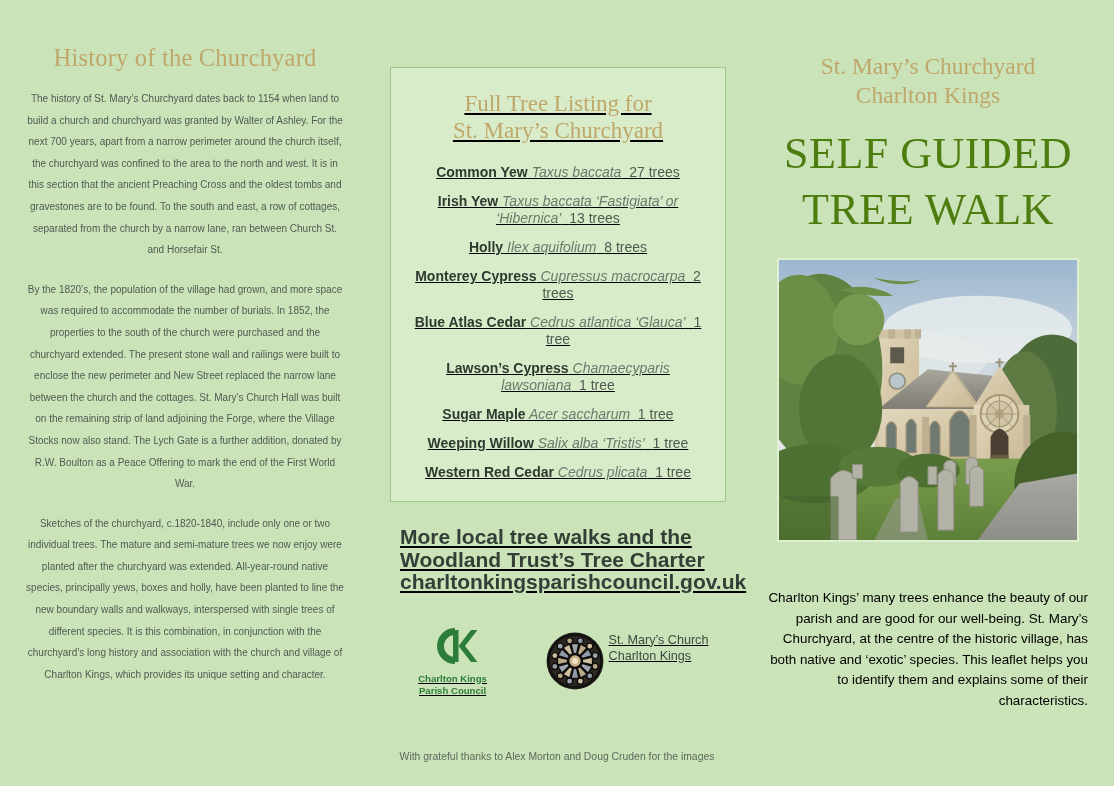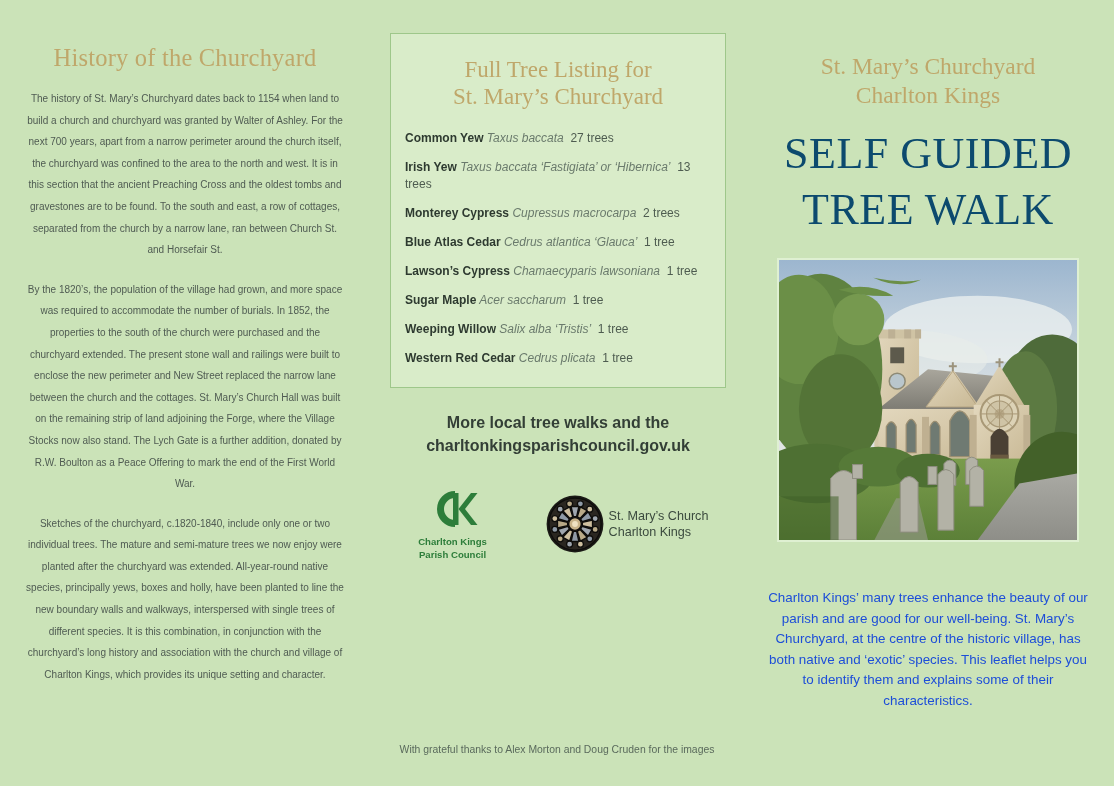--- a/index.html
+++ b/index.html
@@ -16,21 +16,21 @@
   .leaflet {
     width: 1114px;
     height: 786px;
     display: flex;
     position: relative;
   }
 
   
   .col { position: relative; height: 100%; }
   .col-left   { width: 372px; padding: 44px 26px 0 24px; }
-  .col-middle { width: 370px; padding: 30px 10px 0 12px; position: relative; }
+  .col-middle { width: 370px; padding: 64px 10px 0 12px; position: relative; text-decoration: underline; }
   .col-right  { width: 372px; padding: 52px 18px 0 18px; }
 
   
   .section-heading {
     font-family: "Liberation Serif", serif;
     font-size: 24.5px;
     color: #bfa76a;
     text-align: center;
     font-weight: normal;
     letter-spacing: .2px;
@@ -59,34 +59,35 @@
     font-family: "Liberation Serif", serif;
     font-size: 23px;
     line-height: 27px;
     color: #bfa76a;
     text-align: center;
     font-weight: normal;
     margin-bottom: 20px;
   }
 
   .tree-row {
-    font-size: 12px;
+    text-align: center;
+    font-size: 14px;
     line-height: 17px;
     color: #3b4a3e;
     margin-bottom: 12px;
   }
   .tree-row:last-child { margin-bottom: 2px; }
   .tree-common { font-weight: bold; color: #2e3a30; }
   .tree-latin  { font-style: italic; color: #6a7a6c; }
   .tree-count  { color: #4e5c50; }
   .tree-count::before { content: "\00a0\00a0"; }
 
   .more-info {
-    text-align: center;
-    font-size: 16px;
+    text-align: left;
+    font-size: 21px;
     line-height: 22.5px;
     font-weight: bold;
     color: #333f36;
     margin: 24px 16px 0 16px;
   }
 
   .logos {
     display: flex;
     align-items: center;
     justify-content: center;
@@ -102,75 +103,75 @@
   }
   .ck-mark svg { display: block; }
   .ck-text {
     font-size: 9.6px;
     line-height: 12.6px;
     font-weight: bold;
     color: #2d7d3a;
   }
 
   .logo-stmary {
-    display: flex; align-items: center; gap: 5px;
+    display: flex; align-items: flex-start; gap: 5px;
   }
   .rose-window { width: 58px; height: 58px; display:block; }
   .stmary-text {
     font-size: 12.6px;
     line-height: 16px;
     color: #3b4a3e;
   }
 
   .credit {
     position: absolute;
     left: 0; right: 0;
-    bottom: 31px;
+    bottom: 24px;
     text-align: center;
     font-size: 10.4px;
     color: #5a6a5c;
   }
 
   
   .right-title {
     font-family: "Liberation Serif", serif;
     font-size: 23.5px;
     line-height: 29px;
     color: #bfa76a;
     text-align: center;
     font-weight: normal;
     margin-bottom: 16px;
   }
 
   .right-bigtitle {
     font-family: "Liberation Serif", serif;
     font-size: 44px;
     line-height: 56px;
-    color: #0c4a6e;
+    color: #4d7c0f;
     text-align: center;
     font-weight: normal;
     letter-spacing: .5px;
     margin-bottom: 20px;
   }
 
   .photo-frame {
     width: 302px;
     height: 284px;
     margin: 0 auto;
     border: 2px solid #dff0d2;
     overflow: hidden;
     position: relative;
   }
   .photo { width:100%; height:100%; display:block; }
 
   .right-body {
     font-size: 13.4px;
     line-height: 20.6px;
-    color: #1d4ed8;
-    text-align: center;
+    color: #000000;
+    text-align: right;
     margin-top: 46px;
     padding: 0 8px;
   }
 </style>
 </head>
 <body>
 
 <div class="leaflet">
 
   <div class="col col-left">
@@ -183,31 +184,33 @@
   <div class="col col-middle">
 
     <div class="tree-box">
       <div class="tree-box-title">
         <span>Full Tree Listing for</span><br>
         <span>St. Mary’s Churchyard</span>
       </div>
       <div id="tree-rows">
           <div class="tree-row"><span class="tree-common">Common Yew</span><span class="tree-latin"> Taxus baccata</span><span class="tree-count">27 trees</span></div>
           <div class="tree-row"><span class="tree-common">Irish Yew</span><span class="tree-latin"> Taxus baccata ‘Fastigiata’ or ‘Hibernica’</span><span class="tree-count">13 trees</span></div>
+          <div class="tree-row"><span class="tree-common">Holly</span><span class="tree-latin"> Ilex aquifolium</span><span class="tree-count">8 trees</span></div>
           <div class="tree-row"><span class="tree-common">Monterey Cypress</span><span class="tree-latin"> Cupressus macrocarpa</span><span class="tree-count">2 trees</span></div>
           <div class="tree-row"><span class="tree-common">Blue Atlas Cedar</span><span class="tree-latin"> Cedrus atlantica ‘Glauca’</span><span class="tree-count">1 tree</span></div>
           <div class="tree-row"><span class="tree-common">Lawson’s Cypress</span><span class="tree-latin"> Chamaecyparis lawsoniana</span><span class="tree-count">1 tree</span></div>
           <div class="tree-row"><span class="tree-common">Sugar Maple</span><span class="tree-latin"> Acer saccharum</span><span class="tree-count">1 tree</span></div>
           <div class="tree-row"><span class="tree-common">Weeping Willow</span><span class="tree-latin"> Salix alba ‘Tristis’</span><span class="tree-count">1 tree</span></div>
           <div class="tree-row"><span class="tree-common">Western Red Cedar</span><span class="tree-latin"> Cedrus plicata</span><span class="tree-count">1 tree</span></div>
         </div>
     </div>
 
     <div class="more-info">
       <div>More  local tree walks and the</div>
+      <div>Woodland Trust’s Tree Charter</div>
       <div>charltonkingsparishcouncil.gov.uk</div>
     </div>
 
     <div class="logos">
 
       <div class="logo-ckpc">
         <div class="ck-mark">
           <svg width="56" height="44" viewBox="0 0 56 44">
             <path d="M30 4 A18 18 0 1 0 30 40 L30 33 A11 11 0 1 1 30 11 Z" fill="#2d7d3a"></path>
             <rect x="28" y="6" width="5.5" height="32" fill="#2d7d3a"></rect>

